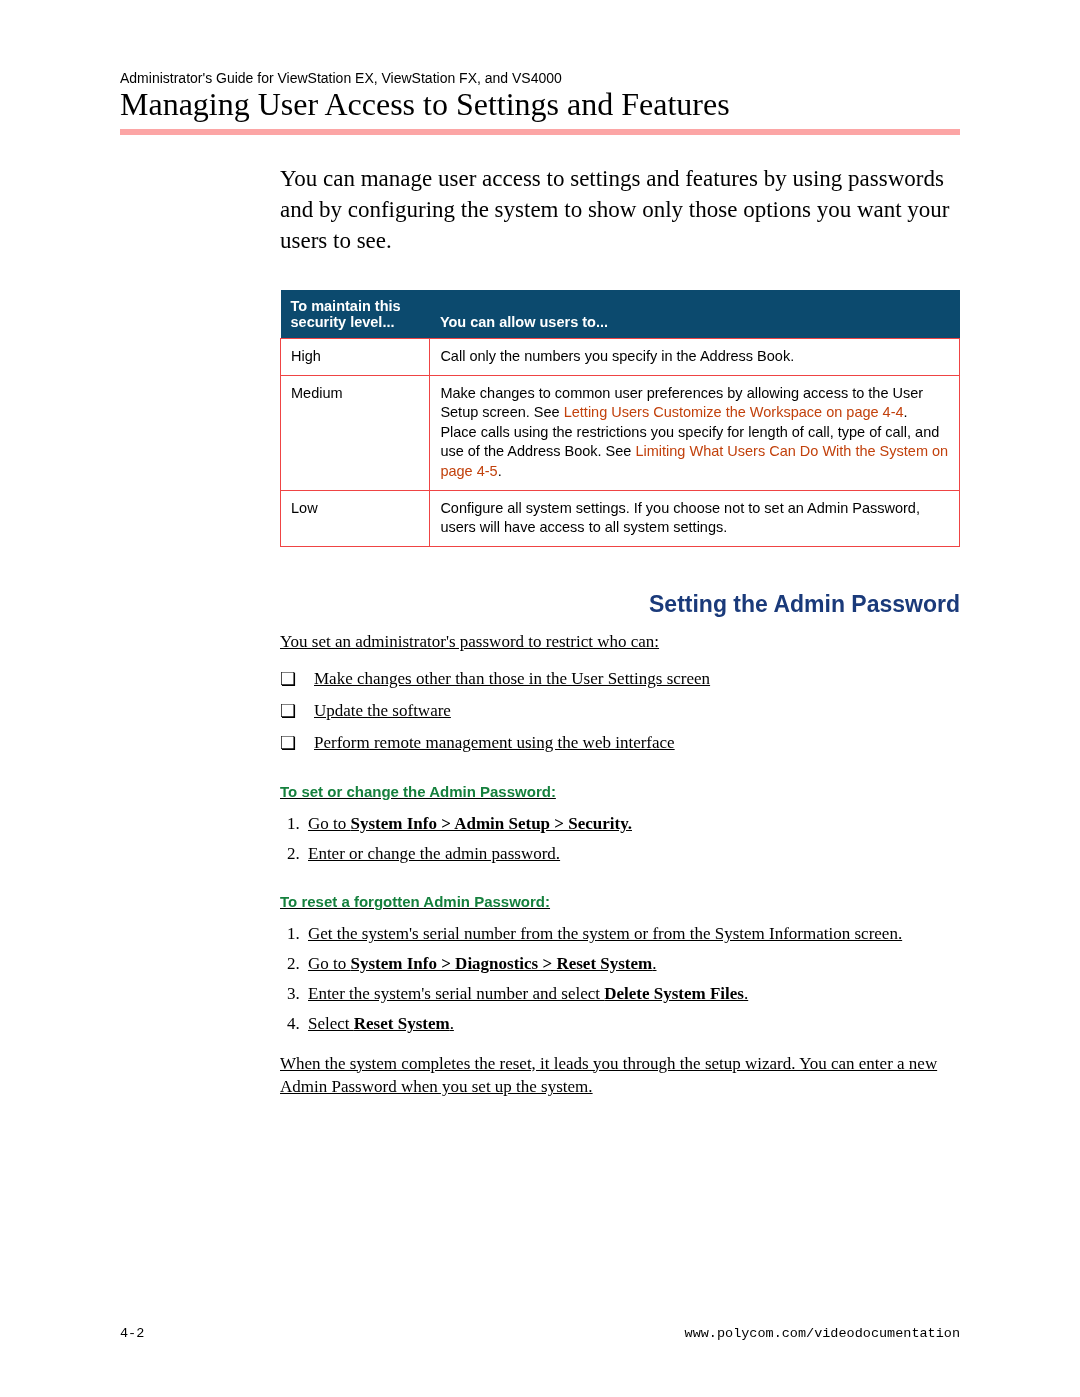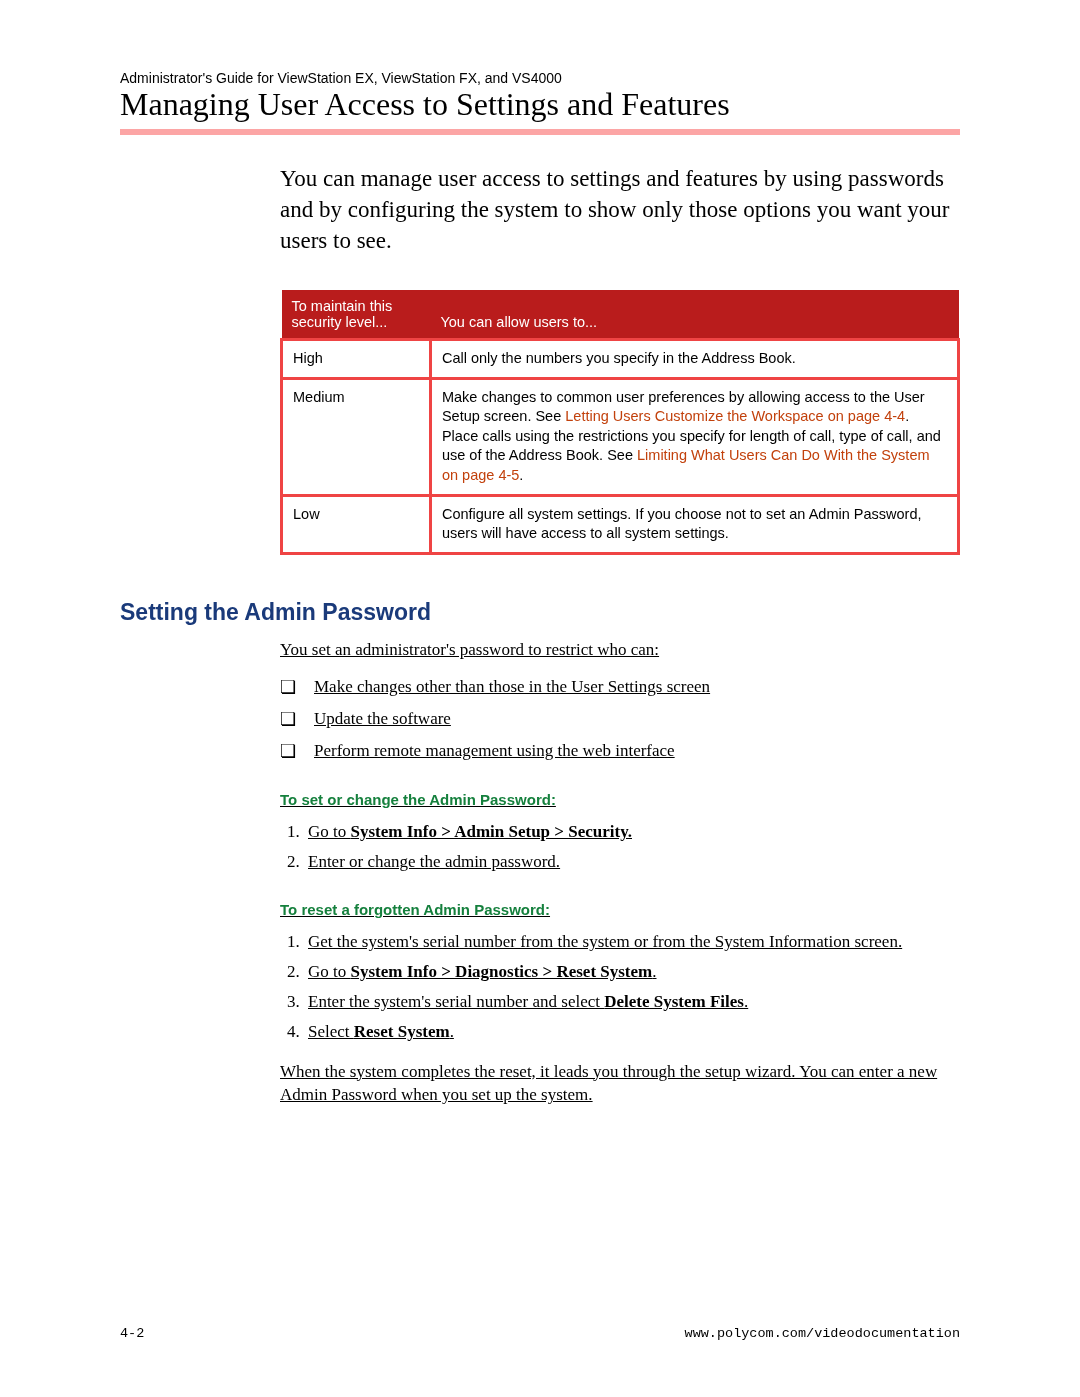--- a/index.html
+++ b/index.html
@@ -35,46 +35,47 @@
   .table-wrap {
     margin-left: 160px;
   }
   table {
     border-collapse: collapse;
     width: 100%;
     font-family: Arial, Helvetica, sans-serif;
     font-size: 14.5px;
   }
   thead th {
-    background: #b91c1c;
+    background: #0c4a6e;
     color: #fff;
     text-align: left;
-    font-weight: normal;
+    font-weight: bold;
     padding: 8px 10px;
     vertical-align: bottom;
   }
   tbody td {
-    border: 3px solid #ef4444;
+    border: 1px solid #ef4444;
     padding: 8px 10px;
     vertical-align: top;
     line-height: 1.35;
   }
   tbody td.level {
     width: 22%;
   }
   .inline-link {
     color: #c2410c;
     cursor: pointer;
   }
   .section-h2 {
     color: #1a3a7a;
     font-family: Arial, Helvetica, sans-serif;
     font-size: 23px;
     font-weight: bold;
     margin: 44px 0 12px 0;
+    text-align: right;
   }
   .body-indent {
     margin-left: 160px;
     font-size: 17px;
     line-height: 1.4;
     text-decoration: underline;
   }
   ul.checklist {
     list-style: none;
     padding: 0;

